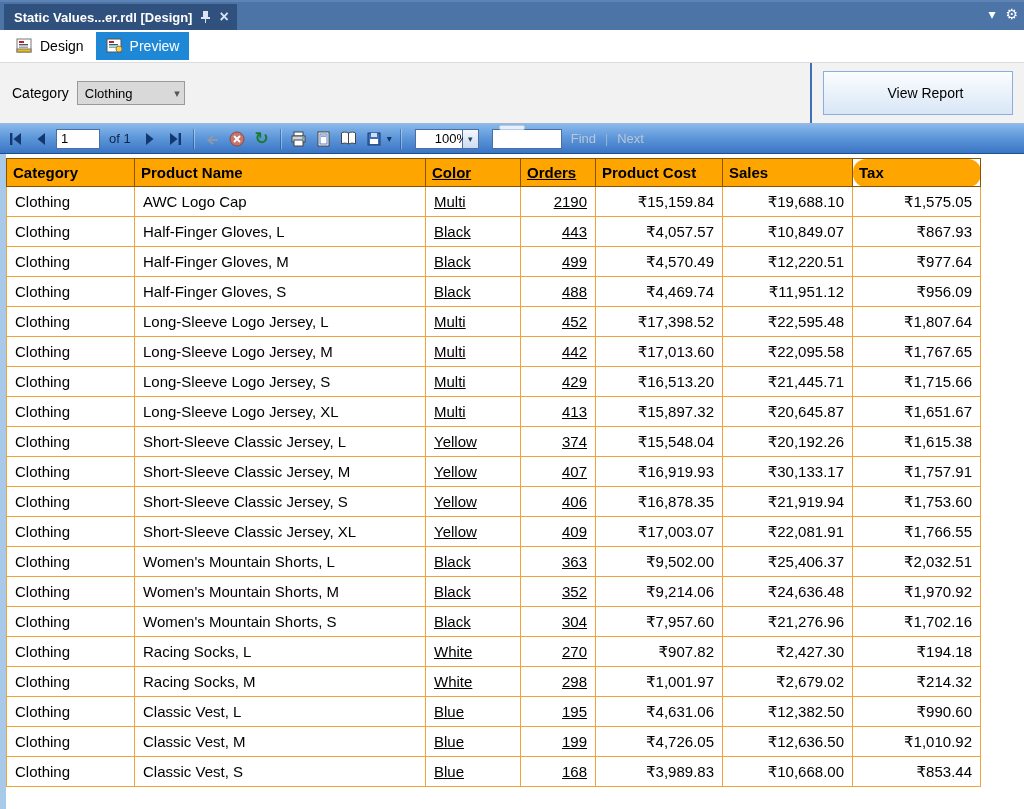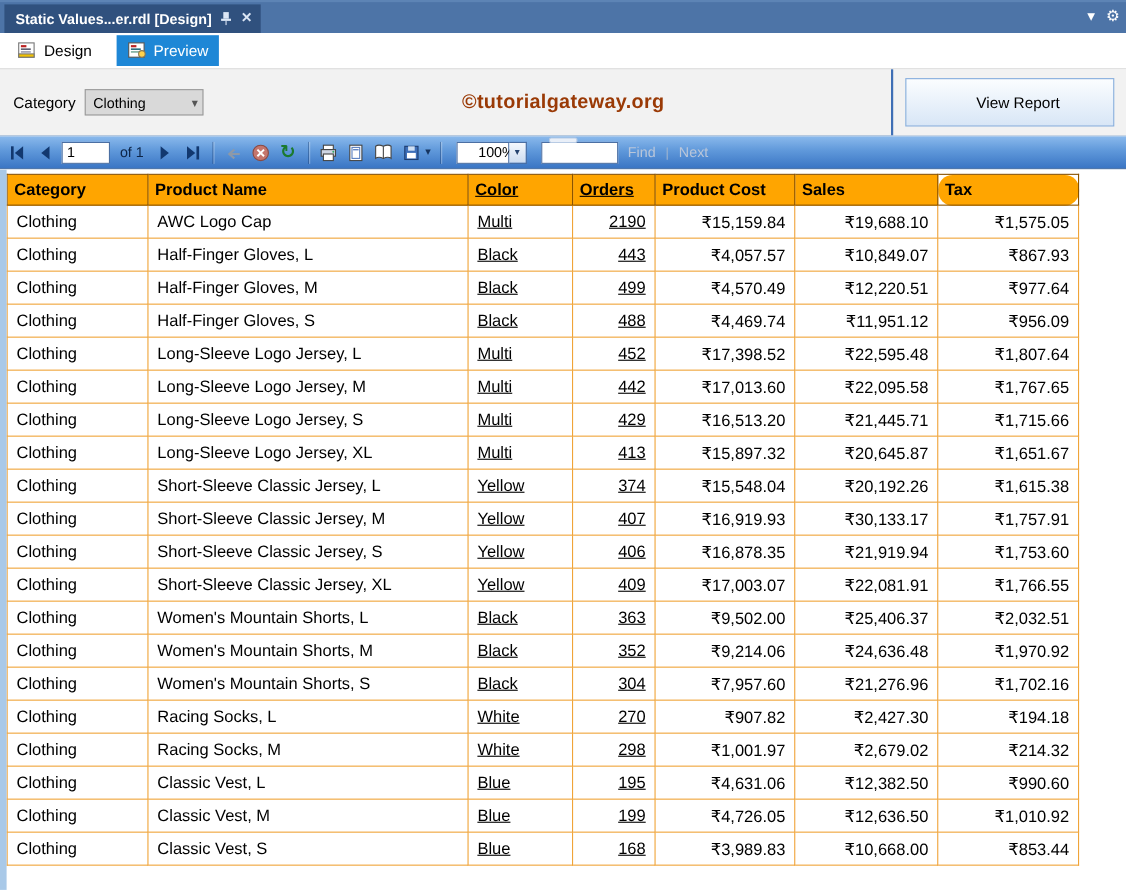--- a/index.html
+++ b/index.html
@@ -9,21 +9,21 @@
 
   
   .titlebar { height:30px; background:#4d74a7; display:flex; align-items:flex-end; position:relative; border-top:2px solid #5d84b5; }
   .doc-tab { height:26px; background:#30517e; color:#fff; display:flex; align-items:center; gap:8px; padding:0 8px 0 10px; margin-left:4px; font-size:13px; font-weight:bold; }
   .doc-tab-title { white-space:nowrap; }
   .tab-ctl { color:#dbe6f5; font-size:13px; cursor:pointer; line-height:1; }
   .titlebar-right { position:absolute; right:6px; top:4px; display:flex; gap:10px; color:#fff; align-items:center; }
   .titlebar-right span { font-size:14px; cursor:pointer; }
 
   
-  .viewtabs { height:32px; background:#fff; display:flex; align-items:center; padding-left:6px; gap:12px; }
+  .viewtabs { height:32px; background:#fff; display:flex; align-items:center; padding-left:6px; gap:2px; }
   .viewtab { display:inline-flex; align-items:center; gap:6px; height:28px; padding:0 10px; font-size:14px; color:#000; cursor:pointer; }
   .viewtab.active { background:#1e87d6; color:#fff; }
   .vt-icon { display:inline-flex; width:18px; height:16px; }
 
   
   .params { height:62px; background:#f2f2f2; border-top:1px solid #dcdcdc; border-bottom:1px solid #9fb8d6; display:flex; align-items:center; position:relative; }
   .param-left { display:flex; align-items:center; gap:8px; padding-left:12px; }
   .param-label { font-size:14px; color:#000; }
   .combo { width:108px; height:24px; background:#d9d9d9; border:1px solid #9a9a9a; display:flex; align-items:center; justify-content:space-between; padding:0 4px 0 7px; font-size:13px; cursor:pointer; }
   .combo-arrow { color:#555; font-size:11px; }
@@ -113,21 +113,20 @@
   </div>
 
   <div class="params">
     <div class="param-left">
       <span class="param-label">Category</span>
       <div class="combo">
         <span>Clothing</span>
         <span class="combo-arrow">▾</span>
       </div>
     </div>
-    <div class="brand">©tutorialgateway.org</div>
     <div class="param-right">
       <button class="view-report">View Report</button>
     </div>
   </div>
 
   <div class="toolbar">
     <div class="tb-handle"></div>
 
     <span class="tb-btn">
       <svg width="16" height="14" viewBox="0 0 16 14">

